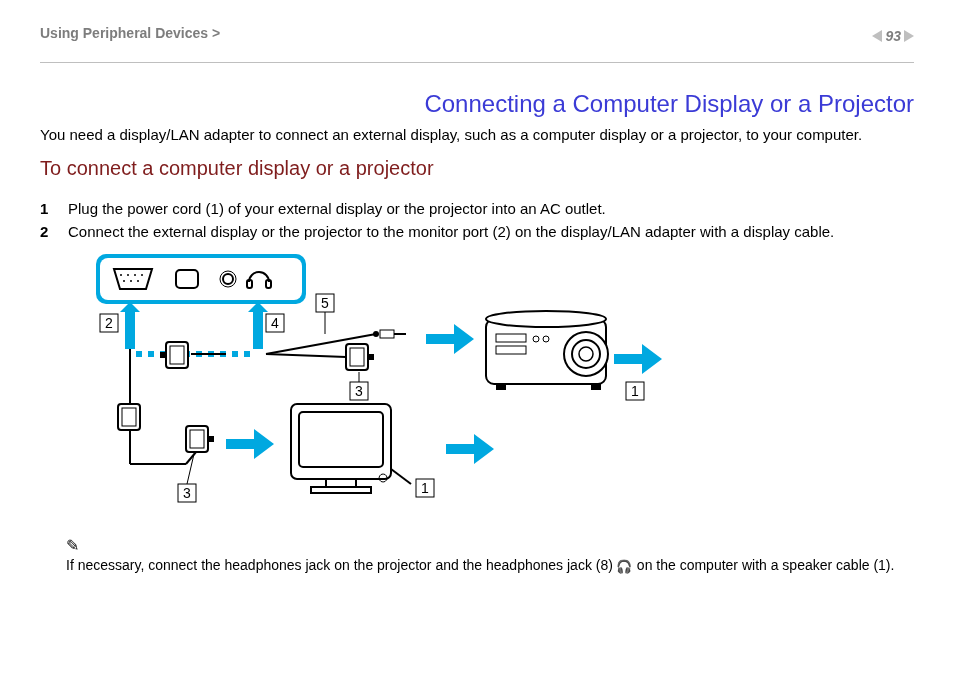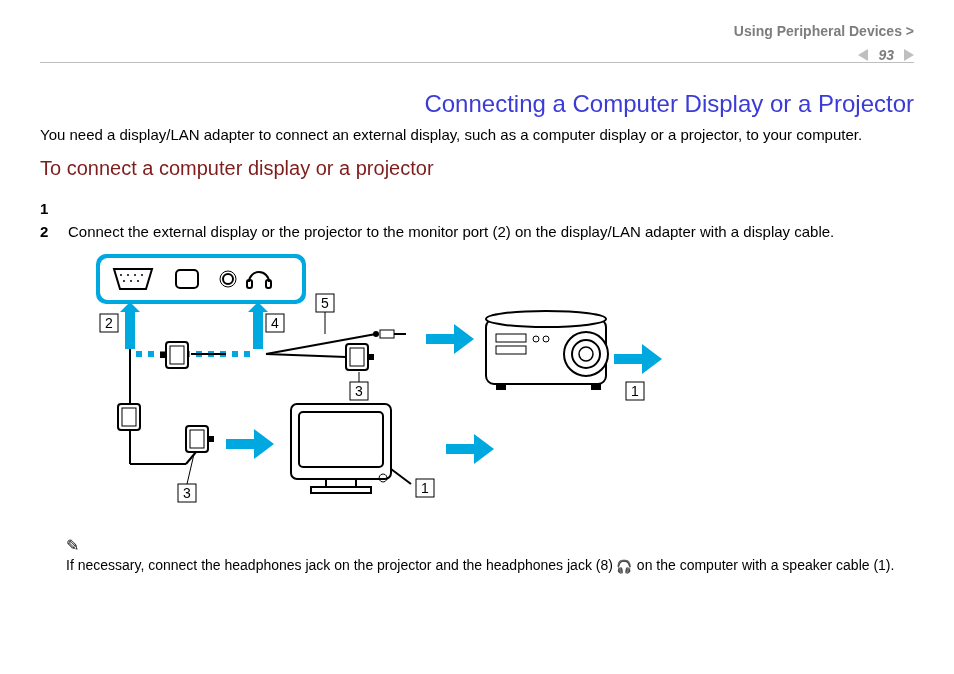--- a/index.html
+++ b/index.html
@@ -16,33 +16,32 @@
     height: 674px;
     box-sizing: border-box;
   }
   .header {
     position: absolute;
     top: 22px;
     left: 40px;
     right: 40px;
     display: flex;
     justify-content: space-between;
-    align-items: flex-end;
-    flex-direction: column;
+    align-items: center;
   }
   .breadcrumb {
     font-size: 14px;
     font-weight: bold;
     color: #7d7d7d;
     line-height: 1.35;
   }
   .pagenav {
     display: flex;
     align-items: center;
-    gap: 10px;
+    gap: 3px;
     margin-top: 6px;
   }
   .pagenum {
     font-size: 14px;
     font-weight: bold;
     font-style: italic;
     color: #7d7d7d;
   }
   .tri {
     width: 0; height: 0;
@@ -138,20 +137,21 @@
 
   <div class="rule"></div>
 
   <div class="content">
     <h1 class="h1">Connecting a Computer Display or a Projector</h1>
     <p class="intro">You need a display/LAN adapter to connect an external display, such as a computer display or a projector, to your computer.</p>
     <h2 class="h2">To connect a computer display or a projector</h2>
     <ol class="steps">
       <li>
         <span class="stepnum">1</span>
+        <span>Plug the power cord (1) of your external display or the projector into an AC outlet.</span>
       </li>
       <li>
         <span class="stepnum">2</span>
         <span>Connect the external display or the projector to the monitor port (2) on the display/LAN adapter with a display cable.</span>
       </li>
     </ol>
 
     <div class="diagram-wrap">
       <svg width="600" height="260" viewBox="0 0 600 260">
 

